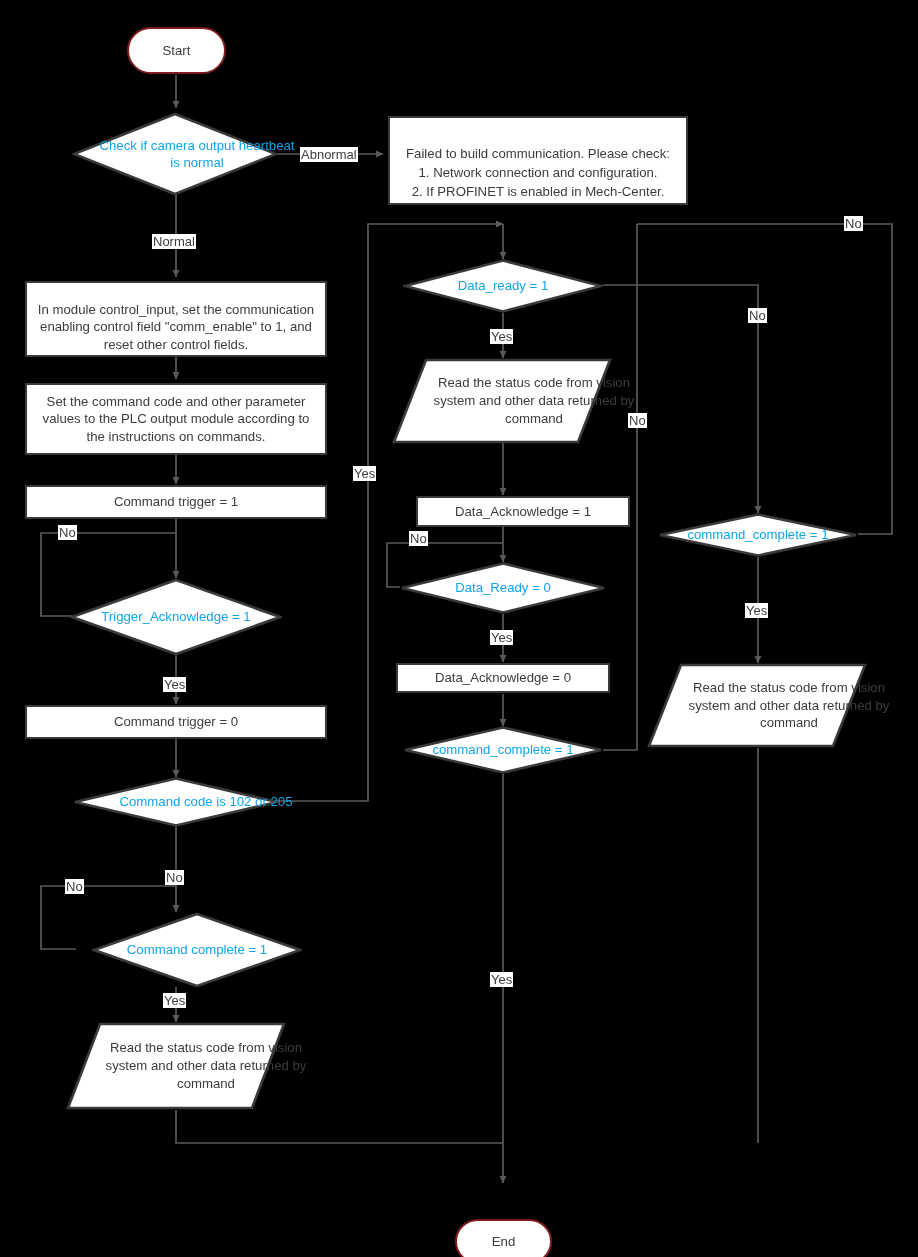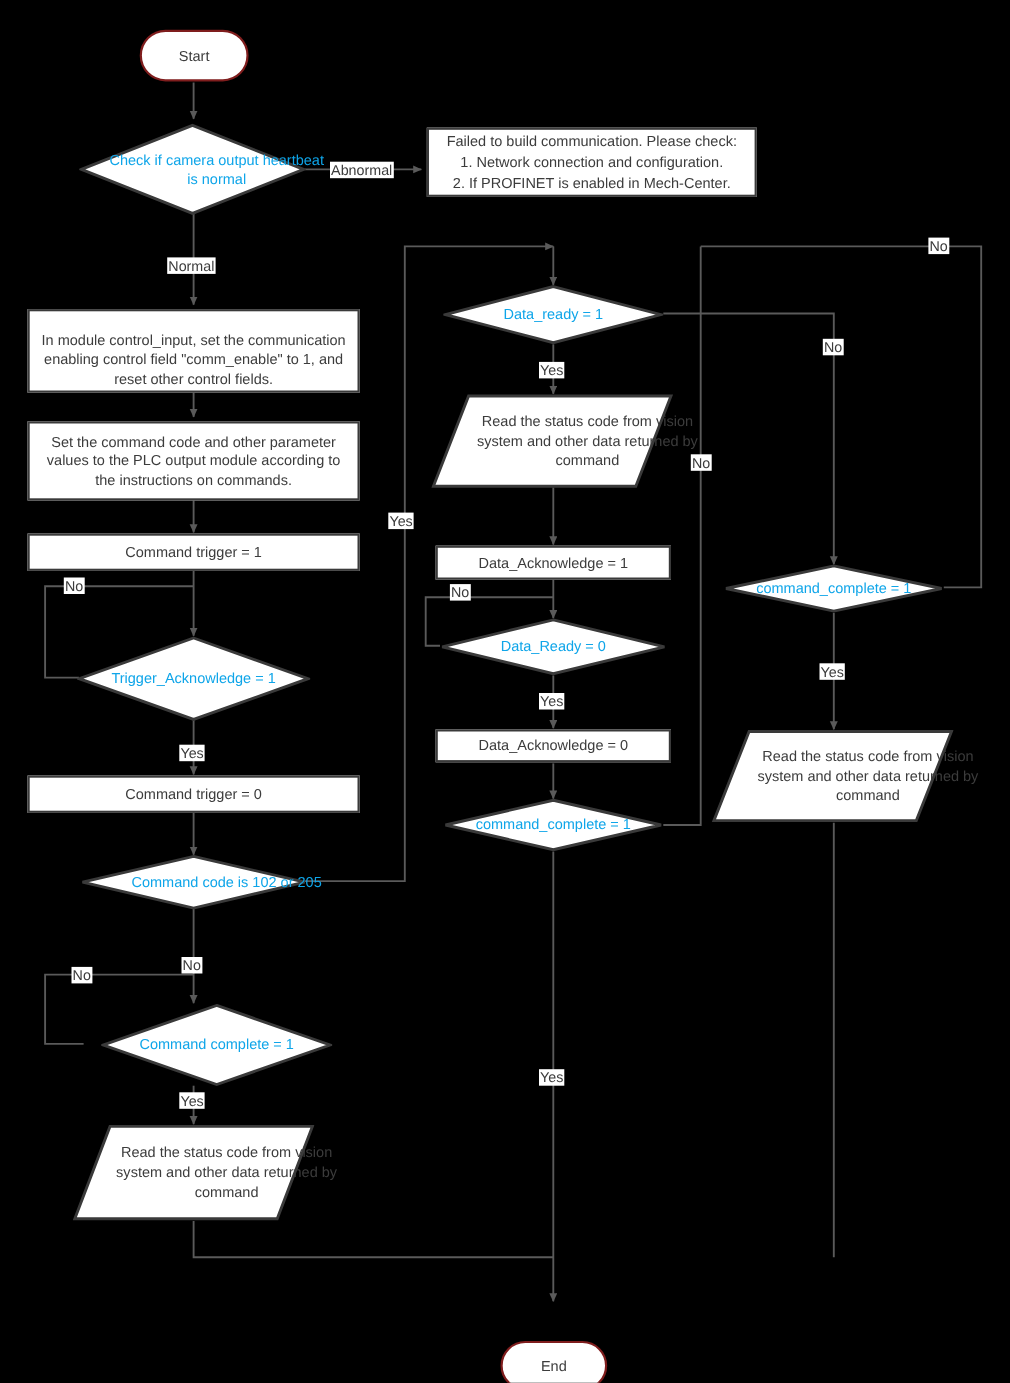--- a/index.html
+++ b/index.html
@@ -99,21 +99,21 @@
     <span>Start</span>
   </div>
 
   <div class="dia-wrap" style="left:72px;top:112px;width:206px;height:84px;">
     <svg width="206" height="84" viewBox="0 0 206 84" xmlns="http://www.w3.org/2000/svg">
       <polygon points="103,2 204,42 103,82 2,42" fill="#ffffff" stroke="#3a3a3a" stroke-width="2.6"></polygon>
     </svg>
     <div class="dia-label" style="padding:0 22px;">Check if camera output heartbeat is normal</div>
   </div>
 
-  <div class="node proc" style="left:388px;top:116px;width:300px;height:63px;white-space:pre-line;line-height:1.45;">
+  <div class="node proc" style="left:388px;top:116px;width:300px;height:89px;white-space:pre-line;line-height:1.45;align-items:flex-end;">
     <span>Failed to build communication. Please check:
 1. Network connection and configuration.
 2. If PROFINET is enabled in Mech-Center.</span>
   </div>
 
   <div class="node proc" style="left:25px;top:281px;width:302px;height:76px;align-items:flex-end;">
     <span>In module control_input, set the communication enabling control field "comm_enable" to 1, and reset other control fields.</span>
   </div>
 
   <div class="node proc" style="left:25px;top:383px;width:302px;height:72px;">
@@ -163,21 +163,21 @@
     <div class="dia-label">Data_ready = 1</div>
   </div>
 
   <div class="para-wrap" style="left:392px;top:358px;width:220px;height:86px;">
     <svg width="220" height="86" viewBox="0 0 220 86" xmlns="http://www.w3.org/2000/svg">
       <polygon points="34,2 218,2 186,84 2,84" fill="#ffffff" stroke="#3a3a3a" stroke-width="2.6"></polygon>
     </svg>
     <div class="para-label" style="padding:0 32px;">Read the status code from vision system and other data returned by command</div>
   </div>
 
-  <div class="node proc" style="left:396px;top:496px;width:214px;height:31px;">
+  <div class="node proc" style="left:416px;top:496px;width:214px;height:31px;">
     <span>Data_Acknowledge = 1</span>
   </div>
 
   <div class="dia-wrap" style="left:400px;top:562px;width:206px;height:52px;">
     <svg width="206" height="52" viewBox="0 0 206 52" xmlns="http://www.w3.org/2000/svg">
       <polygon points="103,1.5 204,26 103,50.5 2,26" fill="#ffffff" stroke="#3a3a3a" stroke-width="2.6"></polygon>
     </svg>
     <div class="dia-label">Data_Ready = 0</div>
   </div>
 

